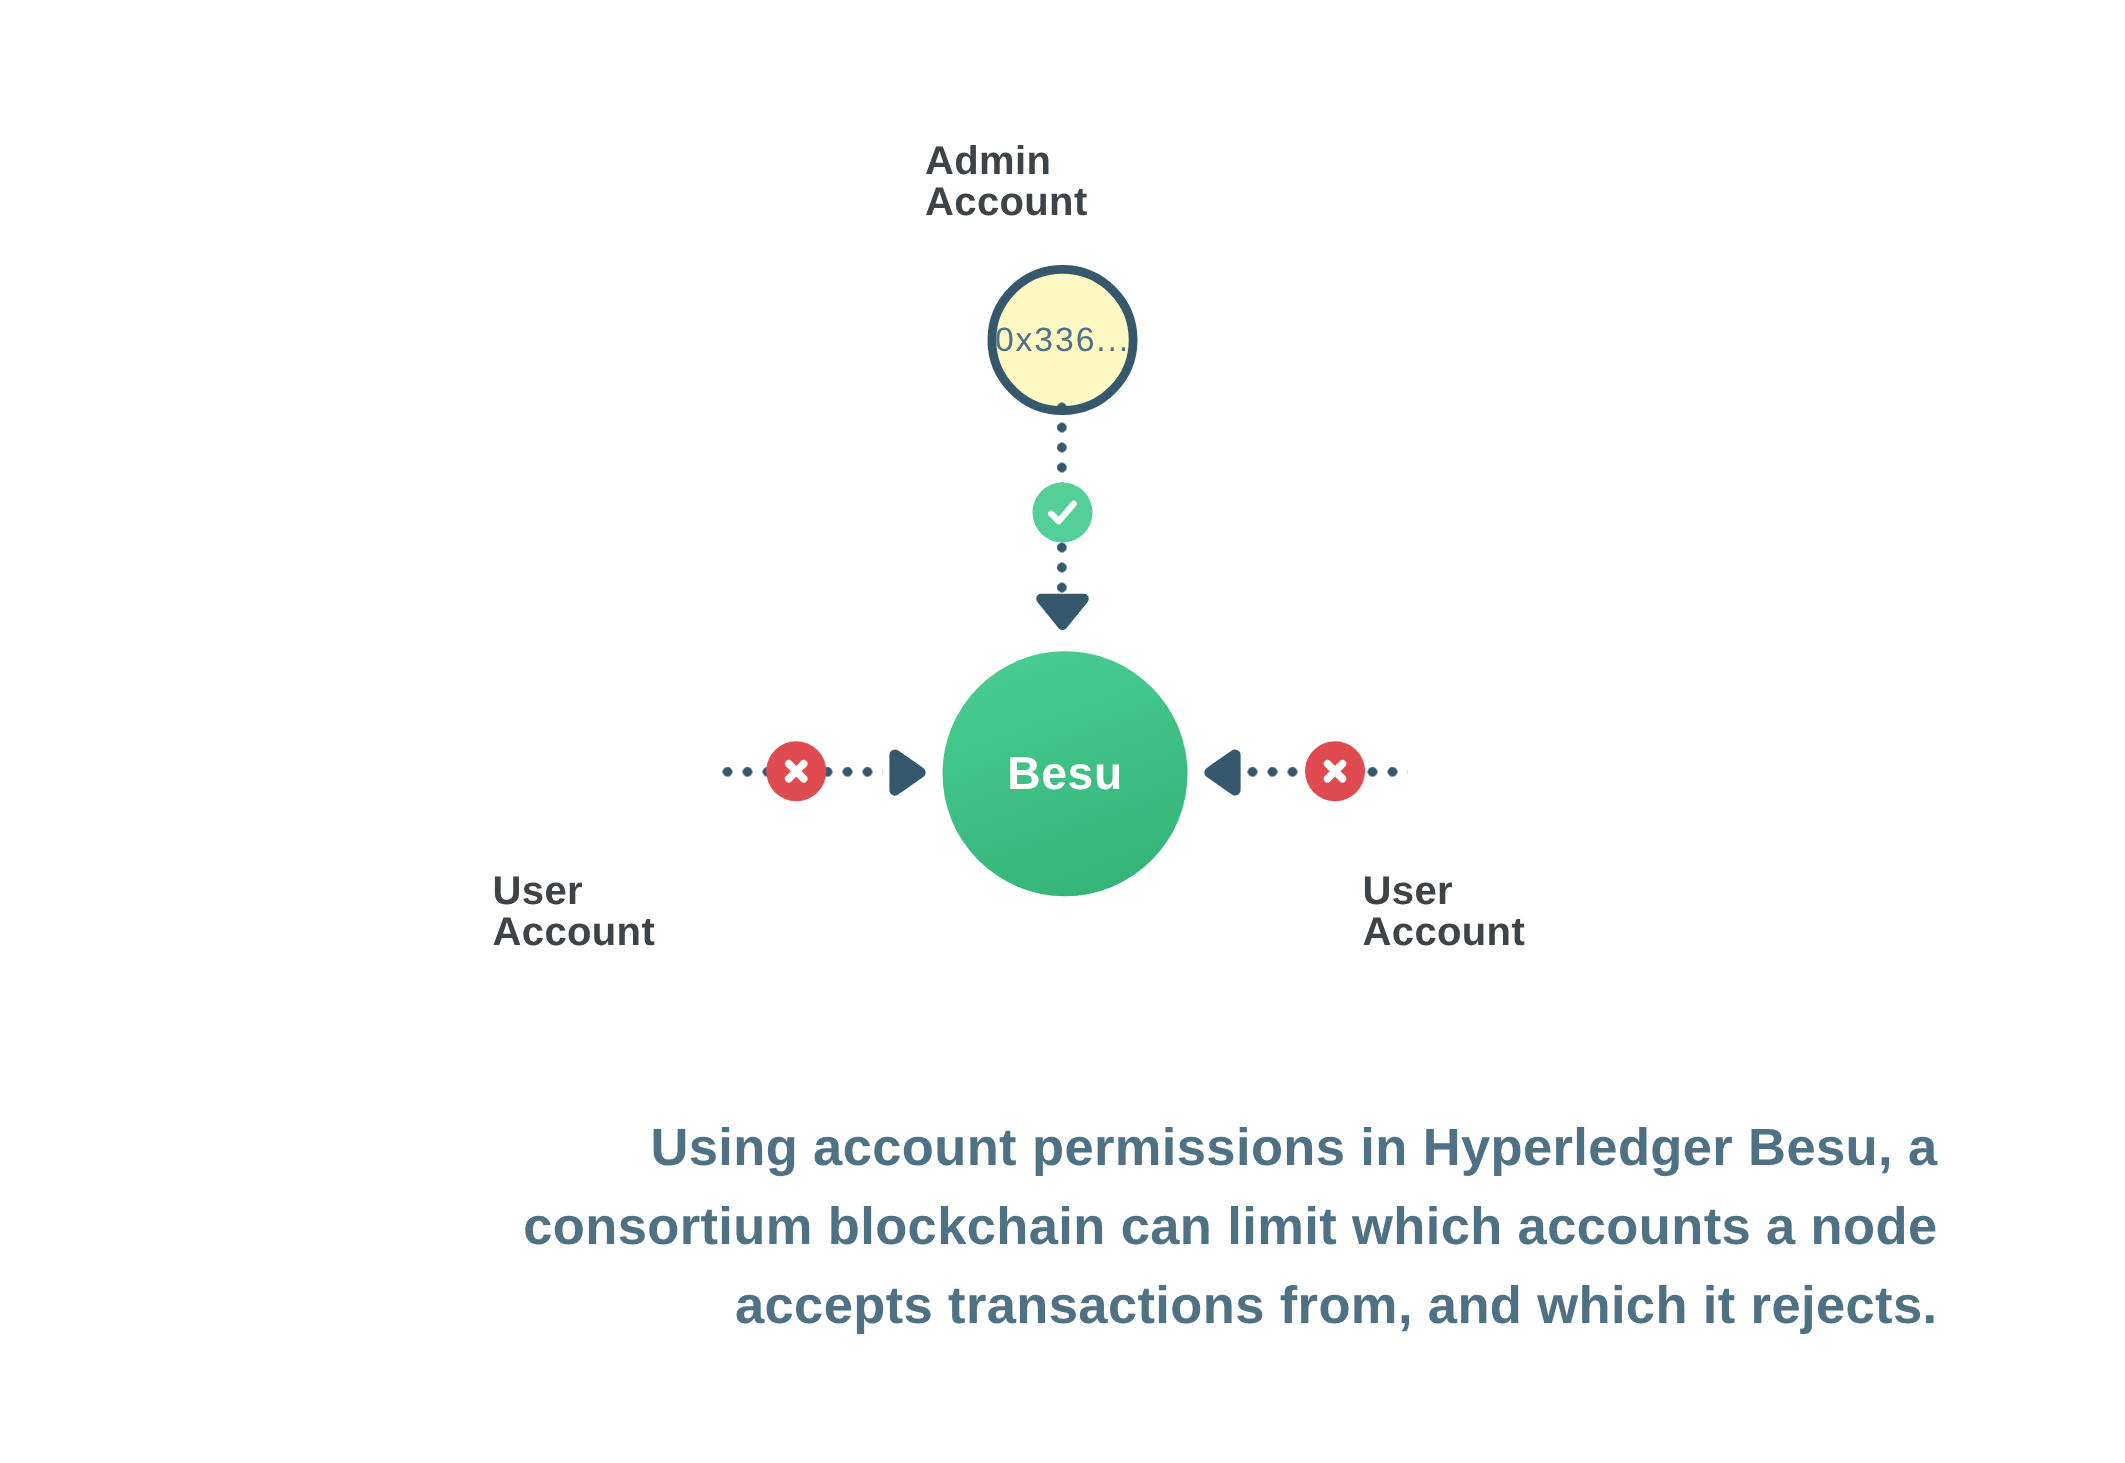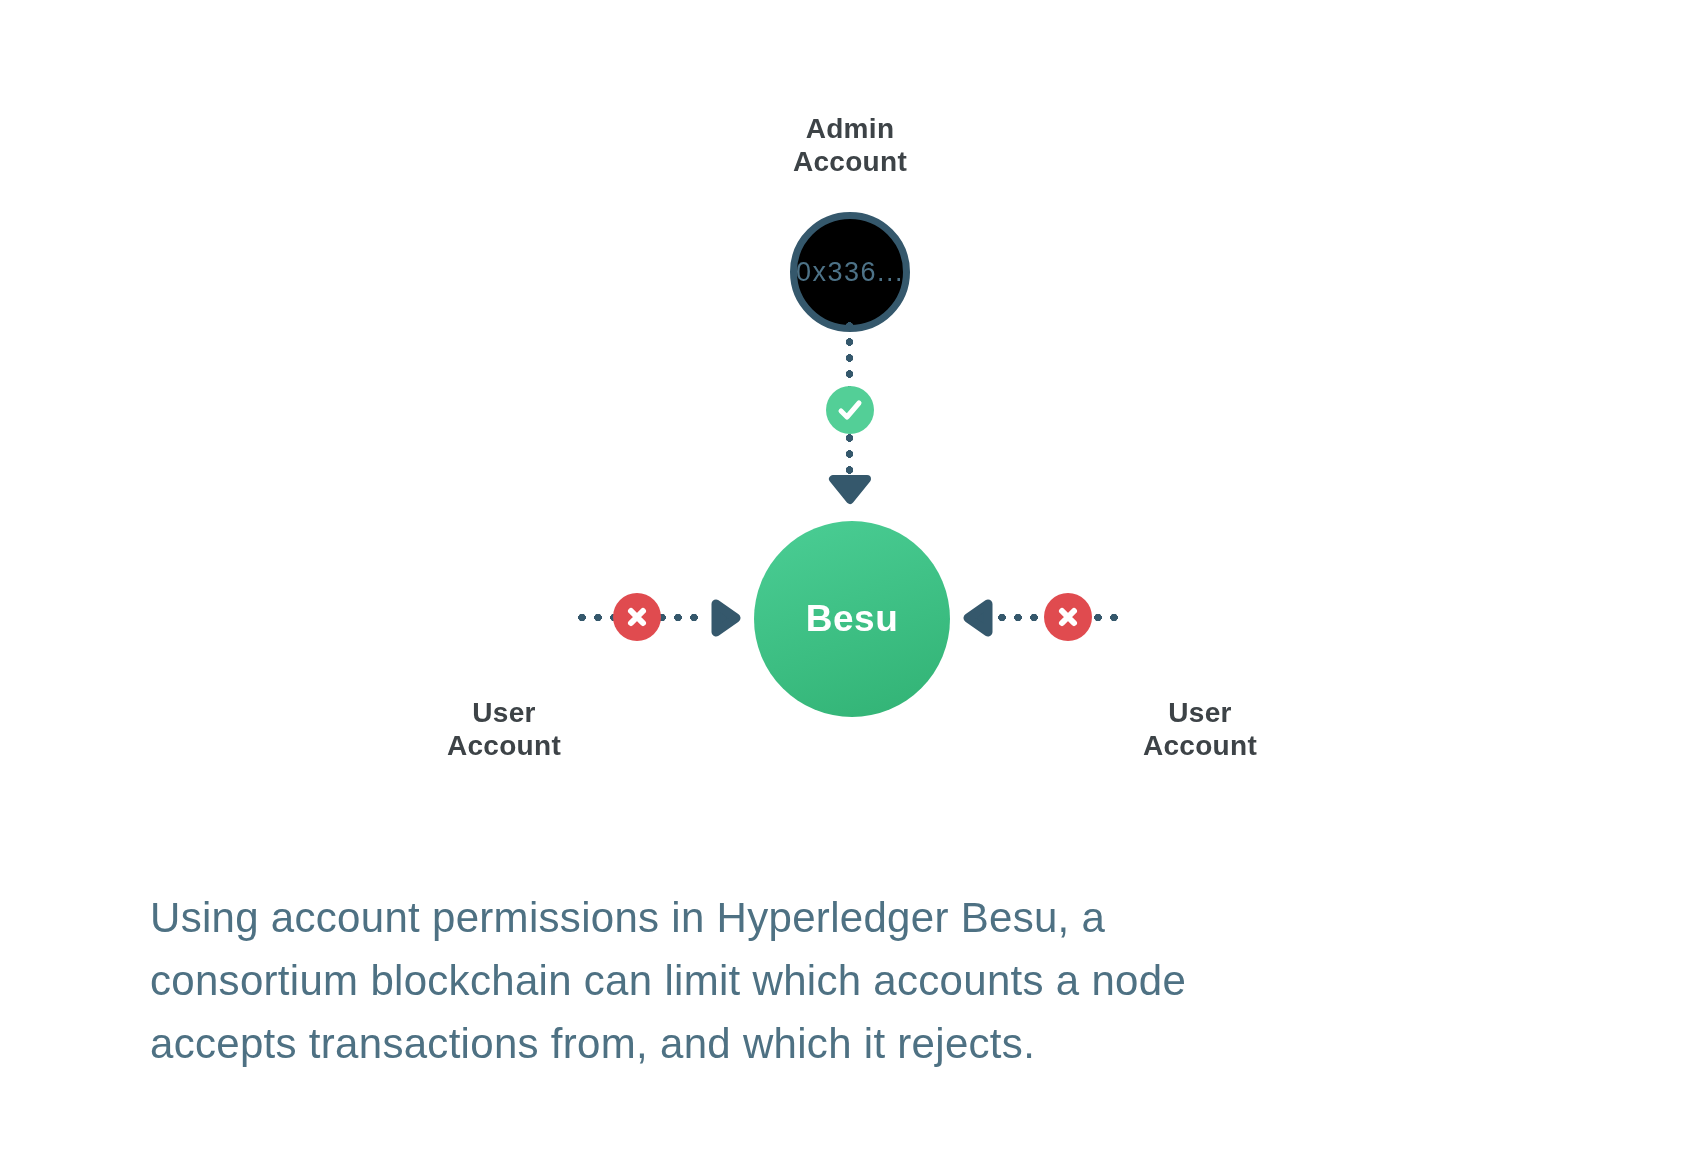--- a/index.html
+++ b/index.html
@@ -13,31 +13,31 @@
     --caption:#4e7183;
   }
   *{margin:0;padding:0;box-sizing:border-box;}
   html,body{background:#ffffff;}
   body{font-family:"Liberation Sans","DejaVu Sans",sans-serif;}
   .canvas{
     position:relative;width:1700px;height:1170px;background:#ffffff;overflow:hidden;
   }
   
   .acct-label{
-    position:absolute;width:220px;text-align:center;
-    font-weight:bold;font-size:28px;line-height:33px;color:var(--label-dark);
+    position:absolute;width:220px;
+    font-weight:bold;font-size:32px;line-height:33px;color:var(--label-dark);
     white-space:pre-line;letter-spacing:.3px;
   }
   .admin-label{left:740px;top:112px;}
   .user-label-left{left:394px;top:696px;}
   .user-label-right{left:1090px;top:696px;}
   
   .acct-circle{
     position:absolute;border:7px solid var(--slate);border-radius:50%;
-    background:#000000;display:flex;align-items:center;justify-content:center;
+    background:#fef9c3;display:flex;align-items:center;justify-content:center;
   }
   .acct-circle .addr{
     color:var(--teal-text);font-size:27px;letter-spacing:1.5px;font-weight:400;
   }
   .admin-circle{left:790px;top:212px;width:120px;height:120px;}
   .user-circle-left{left:442px;top:556px;width:124px;height:124px;}
   .user-circle-right{left:1139px;top:556px;width:124px;height:124px;}
   
   .node-circle{
     position:absolute;left:754px;top:521px;width:196px;height:196px;border-radius:50%;
@@ -70,22 +70,22 @@
   .badge-x-left{left:613px;top:593px;background:var(--red);}
   .badge-x-right{left:1044px;top:593px;background:var(--red);}
   
   .arrow{position:absolute;}
   .arrow-down{left:827px;top:474px;}
   .arrow-right{left:710px;top:597px;}
   .arrow-left{left:962px;top:597px;}
   
   .caption{
     position:absolute;left:150px;top:886px;width:1400px;
-    text-align:left;color:var(--caption);
-    font-size:42px;line-height:63px;font-weight:400;letter-spacing:.3px;
+    text-align:right;color:var(--caption);
+    font-size:42px;line-height:63px;font-weight:700;letter-spacing:.3px;
     white-space:pre-line;
   }
 </style>
 </head>
 <body>
 
 <div class="canvas">
 
   <div class="acct-label admin-label">Admin
 Account</div>

